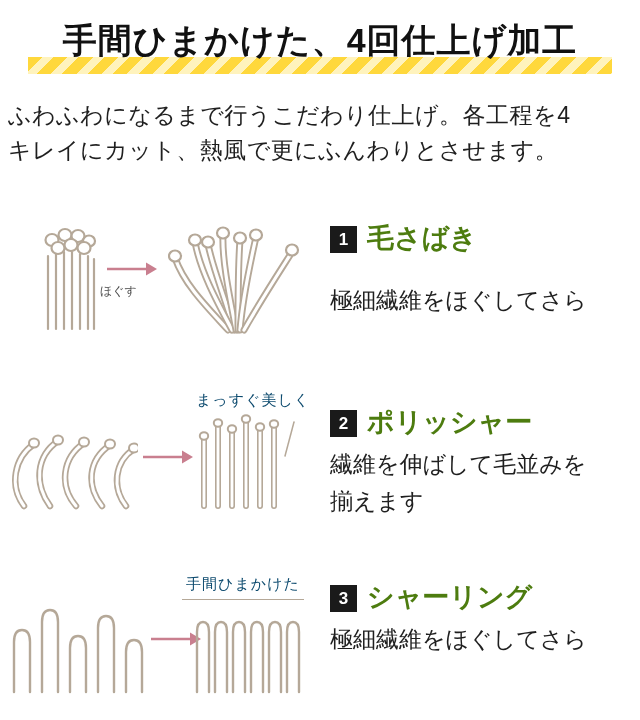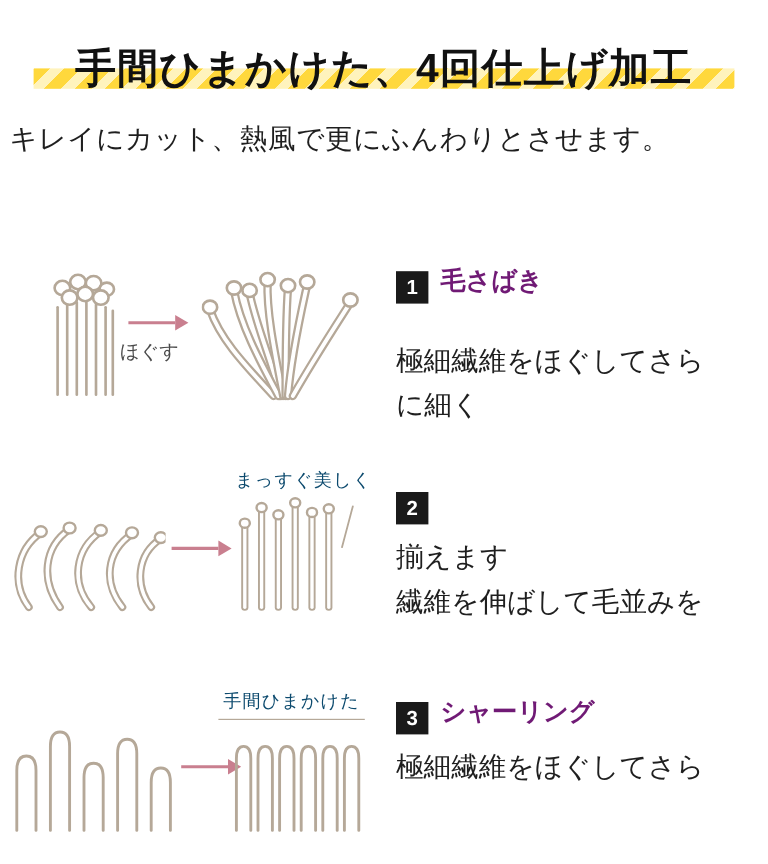--- a/index.html
+++ b/index.html
@@ -1,49 +1,50 @@
 <!DOCTYPE html>
 <html><head>
 <meta charset="utf-8">
 <style>
   html,body{margin:0;padding:0;background:#fff;}
   body{font-family:"Liberation Sans",sans-serif;color:#1f1f1f;}
   .page{position:relative;width:640px;height:720px;background:#fff;overflow:hidden;}
 
   
-  .title{position:absolute;left:0;right:0;top:18px;margin:16px;text-align:center;
+  .title{position:absolute;left:0;right:0;top:18px;margin:0;text-align:center;
          font-size:34px;font-weight:800;letter-spacing:1px;color:#111;z-index:2;}
   .ribbon{position:absolute;left:28px;top:57px;width:584px;height:17px;z-index:1;
           background:repeating-linear-gradient(135deg,#ffd83c 0 10px,#fff3bd 10px 18px);}
 
   
   .intro{position:absolute;left:8px;top:98px;width:628px;font-size:23px;line-height:35px;
          letter-spacing:.5px;color:#1f1f1f;}
   .intro span{display:block;}
 
   
   .abs{position:absolute;}
   .badge{width:27px;height:27px;background:#1a1a1a;color:#fff;display:flex;
          align-items:center;justify-content:center;font-size:17px;font-weight:bold;}
-  .step-title{font-size:21px;font-weight:800;color:#701a75;white-space:nowrap;}
+  .step-title{font-size:27px;font-weight:800;color:#4d7c0f;white-space:nowrap;}
   .step-desc{width:272px;font-size:23px;line-height:37px;color:#1f1f1f;}
   .step-desc span{display:block;white-space:nowrap;}
-  .cap-dark{font-size:16px;color:#4a4a4a;white-space:nowrap;}
+  .cap-dark{font-size:12px;color:#4a4a4a;white-space:nowrap;}
   .cap-tan{font-size:15px;color:#0c4a6e;white-space:nowrap;letter-spacing:1px;}
   .cap-underline{width:122px;text-align:center;border-bottom:1px solid #b5a898;padding-bottom:5px;}
 </style>
 </head>
 <body>
 
 <div class="page">
 
   <h1 class="title">手間ひまかけた、4回仕上げ加工</h1>
   <div class="ribbon"></div>
 
   <div class="intro">
+    <span>ふわふわになるまで行うこだわり仕上げ。各工程を4</span>
     <span>キレイにカット、熱風で更にふんわりとさせます。</span>
   </div>
 
   <svg class="abs" style="left:42px;top:226px;" width="56" height="107" viewBox="0 0 56 107">
     <g stroke="#b5a898" stroke-width="2.2" fill="none" stroke-linecap="round">
       <line x1="6" y1="30" x2="6" y2="103"></line>
         <line x1="14" y1="28" x2="14" y2="103"></line>
       <line x1="22" y1="26" x2="22" y2="103"></line>
         <line x1="30" y1="26" x2="30" y2="103"></line>
       <line x1="38" y1="28" x2="38" y2="103"></line>
@@ -105,21 +106,20 @@
          <path d="M76 108 C 93 78, 110 52, 124 30" stroke="#fff" stroke-width="3.2"></path>
          <ellipse cx="124" cy="28" rx="6" ry="5.5" fill="#fff" stroke="#b5a898" stroke-width="2.2"></ellipse>
         </g>
     </g>
   </svg>
 
   <div class="abs badge" style="left:330px;top:226px;">1</div>
   <div class="abs step-title" style="left:367px;top:220px;">毛さばき</div>
   <div class="abs step-desc" style="left:330px;top:262px;margin-top:20px;">
     <span>極細繊維をほぐしてさら</span>
-    <span>に細く</span>
   </div>
 
   <div class="abs cap-tan" style="left:196px;top:391px;">まっすぐ美しく</div>
 
   <svg class="abs" style="left:6px;top:416px;" width="132" height="94" viewBox="0 0 132 94">
     <g fill="none" stroke-linecap="round">
       <g>
           <path d="M18 90 C 3 70, 8 42, 28 28" stroke="#b5a898" stroke-width="6.5"></path>
          <path d="M18 90 C 3 70, 8 42, 28 28" stroke="#fff" stroke-width="3"></path>
          <ellipse cx="28" cy="27" rx="5" ry="4.5" fill="#fff" stroke="#b5a898" stroke-width="2"></ellipse>
@@ -182,23 +182,24 @@
       <g>
           <path d="M78 92 L78 10" stroke="#b5a898" stroke-width="6"></path>
           <path d="M78 92 L78 10" stroke="#fff" stroke-width="2.8"></path>
          <ellipse cx="78" cy="10" rx="4.2" ry="3.8" fill="#fff" stroke="#b5a898" stroke-width="2"></ellipse>
         </g>
       <line x1="89" y1="42" x2="98" y2="8" stroke="#b5a898" stroke-width="1.5"></line>
     </g>
   </svg>
 
   <div class="abs badge" style="left:330px;top:410px;">2</div>
+  <div class="abs step-title" style="left:367px;top:404px;">ポリッシャー</div>
   <div class="abs step-desc" style="left:330px;top:446px;">
+    <span>繊維を伸ばして毛並みを</span>
     <span>揃えます</span>
-    <span>繊維を伸ばして毛並みを</span>
   </div>
 
   <div class="abs cap-tan cap-underline" style="left:182px;top:575px;">手間ひまかけた</div>
 
   <svg class="abs" style="left:8px;top:600px;" width="140" height="95" viewBox="0 0 140 95">
     <g fill="none" stroke="#b5a898" stroke-width="2.4" stroke-linecap="round" stroke-linejoin="round">
       <path d="M6 92 L6 42 Q6 30 14 30 Q22 30 22 42 L22 92"></path>
       <path d="M34 92 L34 22 Q34 10 42 10 Q50 10 50 22 L50 92"></path>
       <path d="M62 92 L62 48 Q62 36 70 36 Q78 36 78 48 L78 92"></path>
       <path d="M90 92 L90 28 Q90 16 98 16 Q106 16 106 28 L106 92"></path>

